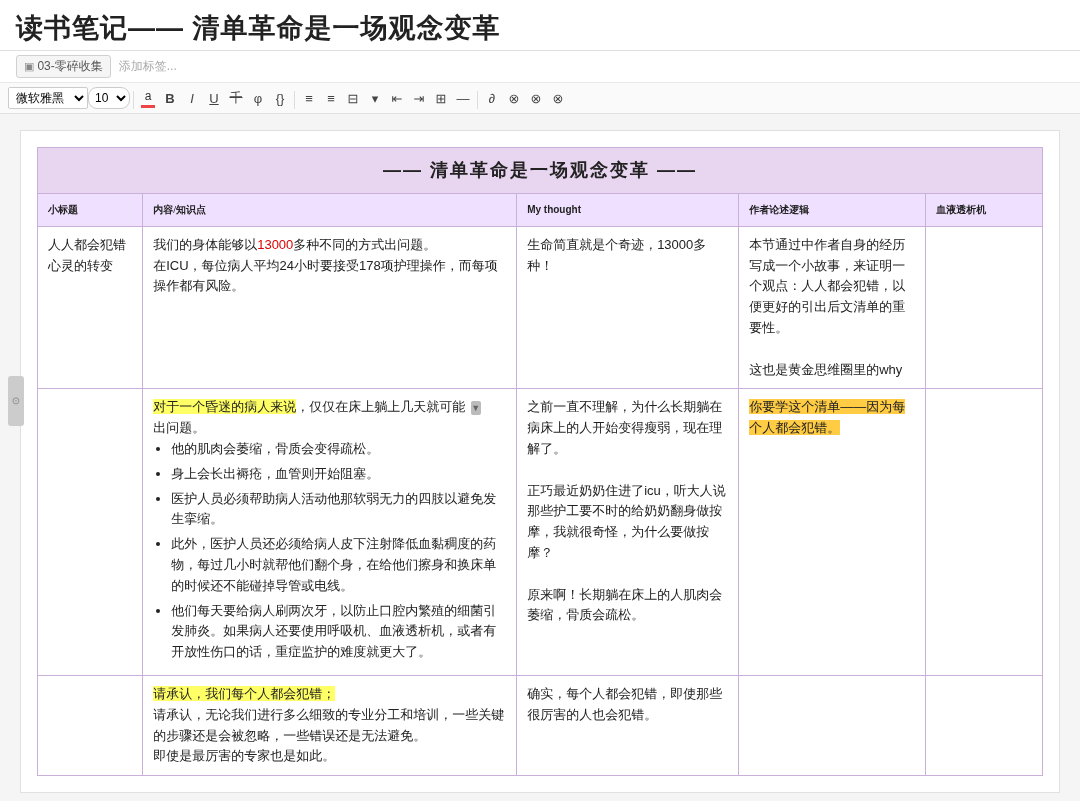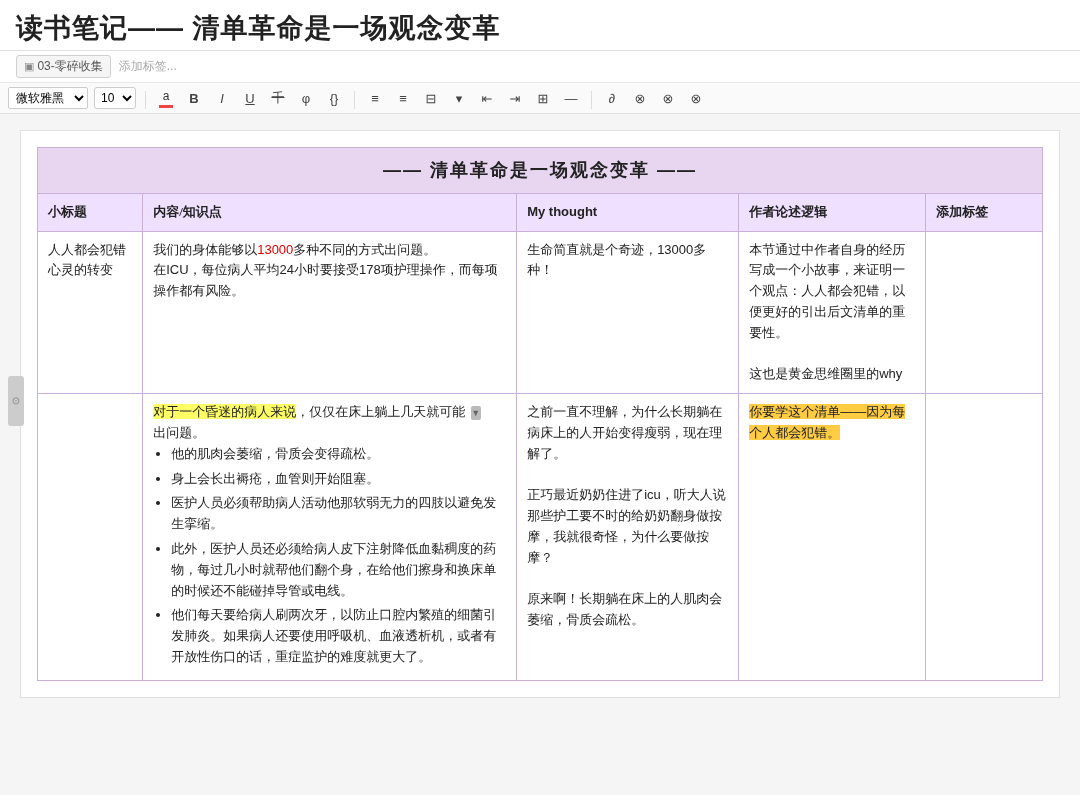--- a/index.html
+++ b/index.html
@@ -53,39 +53,39 @@
       font-size: 12px;
       color: #aaa;
       cursor: pointer;
     }
     
     .toolbar {
       display: flex;
       align-items: flex-end;
       padding: 4px 8px;
       border-bottom: 1px solid #e0e0e0;
-      gap: 6px;
+      gap: 0;
       background: #fafafa;
       flex-wrap: nowrap;
       overflow: hidden;
     }
     .font-select {
       font-size: 12px;
       border: 1px solid #ccc;
       border-radius: 2px;
       padding: 1px 3px;
       height: 22px;
       background: #fff;
       min-width: 80px;
       cursor: pointer;
     }
     .size-select {
       font-size: 12px;
       border: 1px solid #ccc;
-      border-radius: 3px;
+      border-radius: 9px;
       padding: 1px 2px;
       height: 22px;
       background: #fff;
       width: 42px;
       cursor: pointer;
     }
     .toolbar-sep {
       width: 1px;
       height: 18px;
       background: #ddd;
@@ -142,21 +142,21 @@
       font-weight: bold;
       letter-spacing: 2px;
       padding: 14px 8px;
       border: 1px solid #c8b0d8;
     }
     .table-header-row td {
       background: #f0e0ff;
       border: 1px solid #c8b0d8;
       padding: 8px 10px;
       font-weight: bold;
-      font-size: 13px;
+      font-size: 10px;
       vertical-align: middle;
     }
     .note-table td {
       border: 1px solid #c8b0d8;
       padding: 8px 10px;
       vertical-align: top;
       line-height: 1.6;
     }
     .col-subtitle { width: 90px; }
     .col-content { width: 320px; font-family: Liberation Serif, serif; }
@@ -261,21 +261,21 @@
         <tbody>
             <tr class="table-title-row">
           <td colspan="5">—— 清单革命是一场观念变革 ——</td>
         </tr>
 
         <tr class="table-header-row">
           <td class="col-subtitle">小标题</td>
           <td class="col-content">内容/知识点</td>
           <td class="col-thought">My thought</td>
           <td class="col-logic">作者论述逻辑</td>
-          <td class="col-action">添加标签</td>
+          <td class="col-action">血液透析机</td>
         </tr>
 
         <tr>
           <td style="white-space:pre-line;">人人都会犯错<br>心灵的转变</td>
           <td>
             <span>我们的身体能够以</span><span class="highlight-red">13000</span><span>多种不同的方式出问题。<br>在ICU，每位病人平均24小时要接受178项护理操作，而每项操作都有风险。</span>
           </td>
           <td>
             <span>生命简直就是个奇迹，13000多种！</span>
           </td>
@@ -301,17 +301,29 @@
           </td>
           <td>
             <span>之前一直不理解，为什么长期躺在病床上的人开始变得瘦弱，现在理解了。<br><br>正巧最近奶奶住进了icu，听大人说那些护工要不时的给奶奶翻身做按摩，我就很奇怪，为什么要做按摩？<br><br>原来啊！长期躺在床上的人肌肉会萎缩，骨质会疏松。</span>
           </td>
           <td>
             <span class="orange-highlight">你要学这个清单——因为每个人都会犯错。</span>
           </td>
           <td></td>
         </tr>
 
+        <tr>
+          <td></td>
+          <td>
+            <span class="yellow-underline">请承认，我们每个人都会犯错；</span><br>
+            <span>请承认，无论我们进行多么细致的专业分工和培训，一些关键的步骤还是会被忽略，一些错误还是无法避免。<br>即使是最厉害的专家也是如此。</span>
+          </td>
+          <td>
+            <span>确实，每个人都会犯错，即使那些很厉害的人也会犯错。</span>
+          </td>
+          <td></td>
+          <td></td>
+        </tr>
       </tbody>
         </table>
     </div>
   </div>
 </div>
 
 </body></html>

